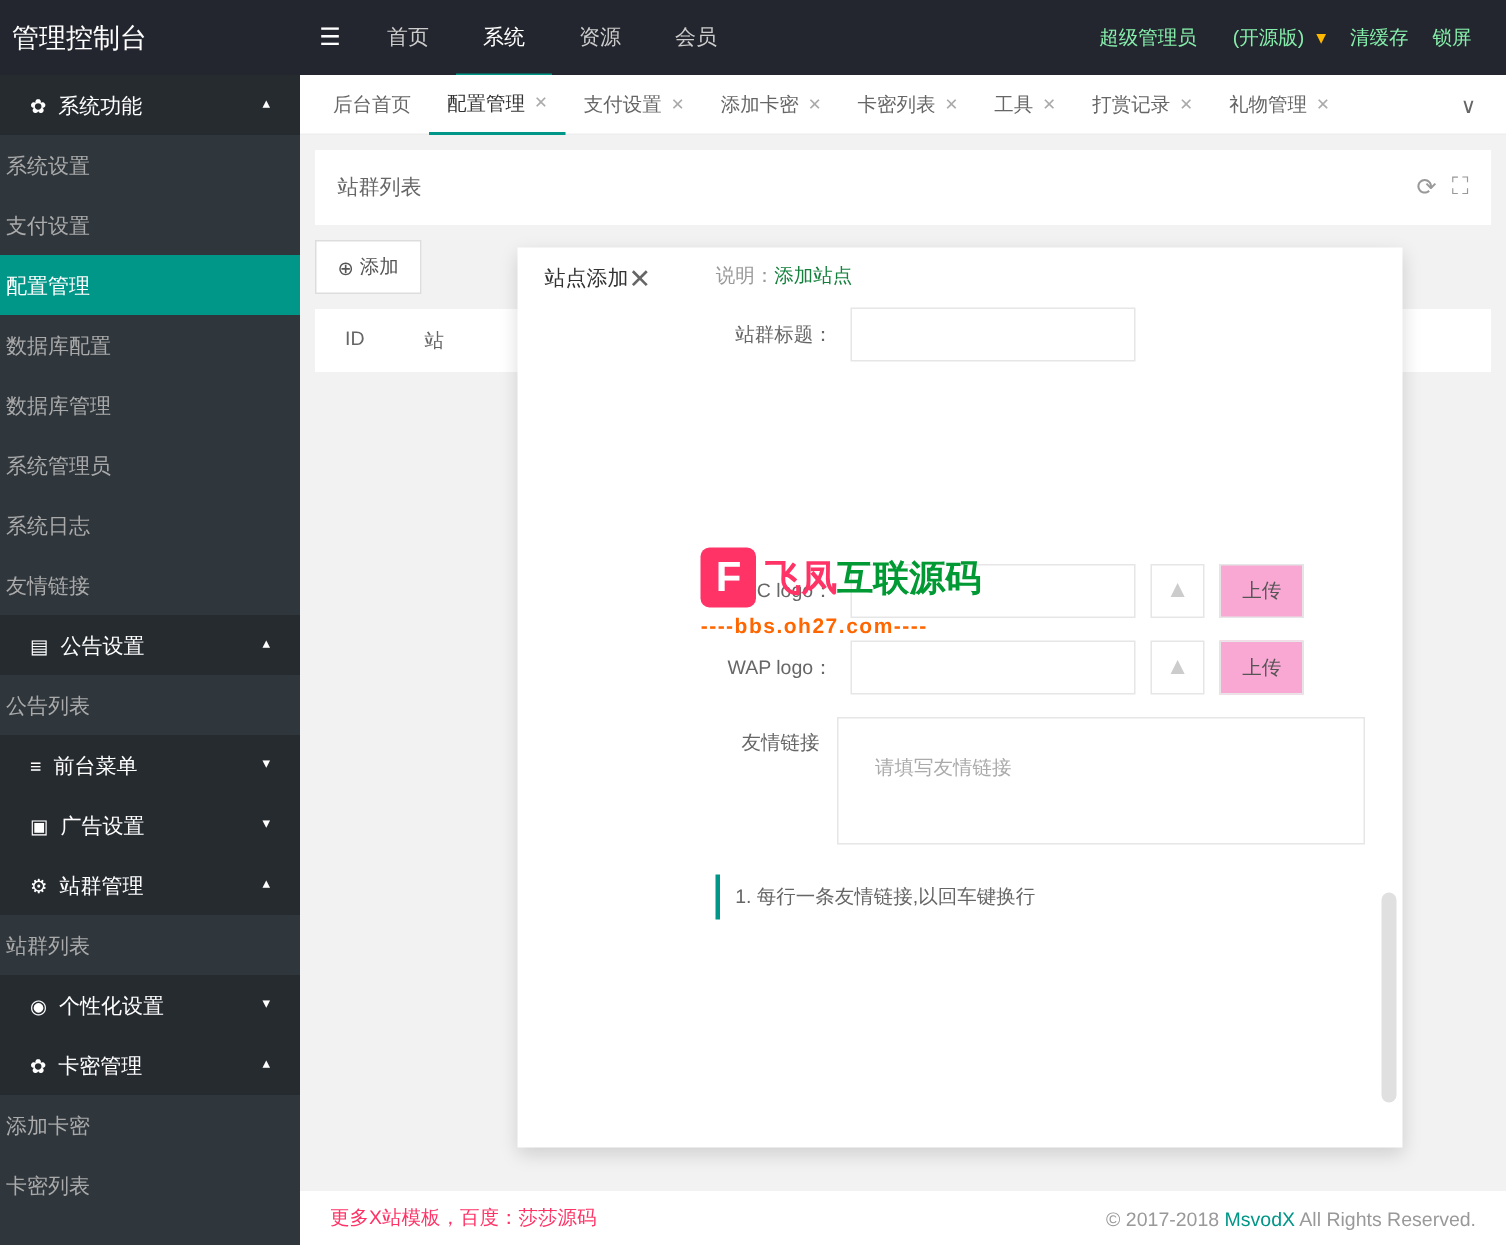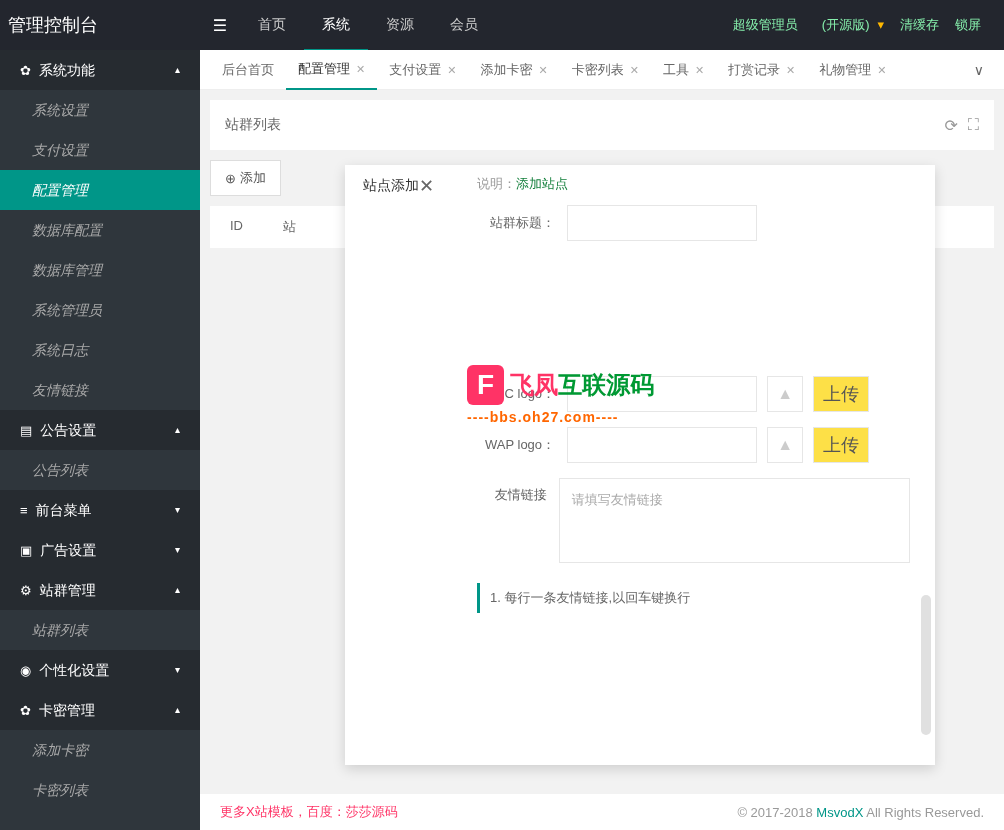--- a/index.html
+++ b/index.html
@@ -12,21 +12,21 @@
 .topnav a { padding: 0 18px; line-height: 50px; color: #ccc; font-size: 14px; text-decoration: none; }
 .topnav a.active { color: #fff; border-bottom: 3px solid #009688; }
 .top-right { margin-left: auto; display: flex; align-items: center; font-size: 13px; padding-right: 15px; }
 .top-right span { padding: 0 8px; color: #86efac; }
 .version { color: #ffb800 !important; }
 
 .layout { display: flex; height: 780px; }
 .sidebar { width: 200px; background: #2f363c; color: #c2c2c2; overflow-y: auto; }
 .side-item { height: 40px; line-height: 40px; padding: 0 20px; font-size: 14px; cursor: pointer; display: flex; align-items: center; justify-content: space-between; }
 .side-item.group { background: #262b30; color: #fff; }
-.side-item.sub { padding-left: 32px; color: #aaa; font-style: italic; }
+.side-item.sub { padding-left: 4px; color: #aaa; }
 .side-item.active { background: #009688; color: #fff; }
 .side-icon { margin-right: 8px; font-size: 13px; }
 .side-arrow { font-size: 10px; }
 
 .main { flex: 1; background: #f2f2f2; position: relative; }
 .tabbar { height: 40px; background: #fff; display: flex; align-items: center; border-bottom: 1px solid #eee; padding: 0 10px; }
 .tab { padding: 0 12px; line-height: 38px; font-size: 13px; color: #666; display: flex; align-items: center; gap: 6px; cursor: pointer; }
 .tab.active { border-bottom: 2px solid #009688; color: #333; }
 .tab-close { font-size: 11px; color: #aaa; }
 .tab-more { margin-left: auto; font-size: 14px; padding: 0 10px; color: #666; }
@@ -44,22 +44,22 @@
 .modal-close { font-size: 18px; cursor: pointer; color: #666; }
 .modal-body { flex: 1; padding: 10px 25px; overflow-y: auto; position: relative; }
 .note { font-size: 13px; margin-bottom: 12px; }
 .note-label { color: #999; }
 .note-value { color: #15803d; }
 .form-row { display: flex; align-items: center; margin-bottom: 15px; }
 .form-label { width: 90px; text-align: right; padding-right: 12px; font-size: 13px; color: #666; }
 .form-input { width: 190px; height: 36px; border: 1px solid #e6e6e6; padding: 0 10px; font-size: 13px; }
 .file-actions { display: flex; gap: 10px; margin-left: 10px; }
 .file-preview { width: 36px; height: 36px; border: 1px solid #e6e6e6; display: flex; align-items: center; justify-content: center; color: #ccc; }
-.upload-btn { width: 56px; height: 36px; border: 1px solid #e6e6e6; background: #fde047; font-size: 18px; color: #555; cursor: pointer; }
-.form-textarea { width: 390px; height: 85px; border: 1px solid #e6e6e6; padding: 12px; font-size: 13px; resize: none; }
+.upload-btn { width: 56px; height: 36px; border: 1px solid #e6e6e6; background: #f9a8d4; font-size: 13px; color: #555; cursor: pointer; }
+.form-textarea { width: 390px; height: 85px; border: 1px solid #e6e6e6; padding: 24px; font-size: 13px; resize: none; }
 .form-textarea::placeholder { color: #aaa; }
 .tip-block { border-left: 3px solid #009688; padding: 6px 10px; font-size: 13px; color: #666; margin-top: 20px; }
 .scrollbar { position: absolute; right: 4px; top: 430px; width: 10px; height: 140px; background: #e0e0e0; border-radius: 5px; }
 .watermark { position: absolute; left: 15px; top: 200px; font-size: 24px; font-weight: bold; z-index: 2; pointer-events: none; }
 .wm-logo { display: inline-flex; align-items: center; }
 .wm-f { background: #ff3366; color: #fff; padding: 4px 10px; border-radius: 6px; font-size: 28px; margin-right: 6px; }
 .wm-text1 { color: #ff3366; }
 .wm-text2 { color: #009933; }
 .wm-url { font-size: 14px; color: #ff6600; margin-top: 4px; letter-spacing: 1px; }
 

